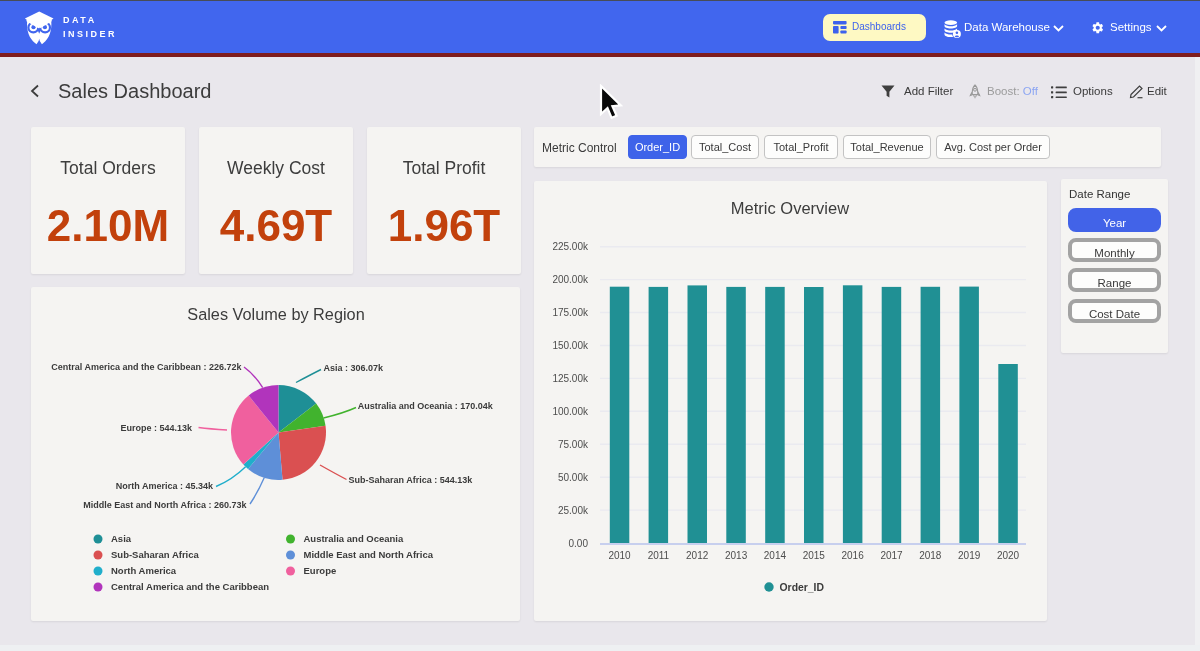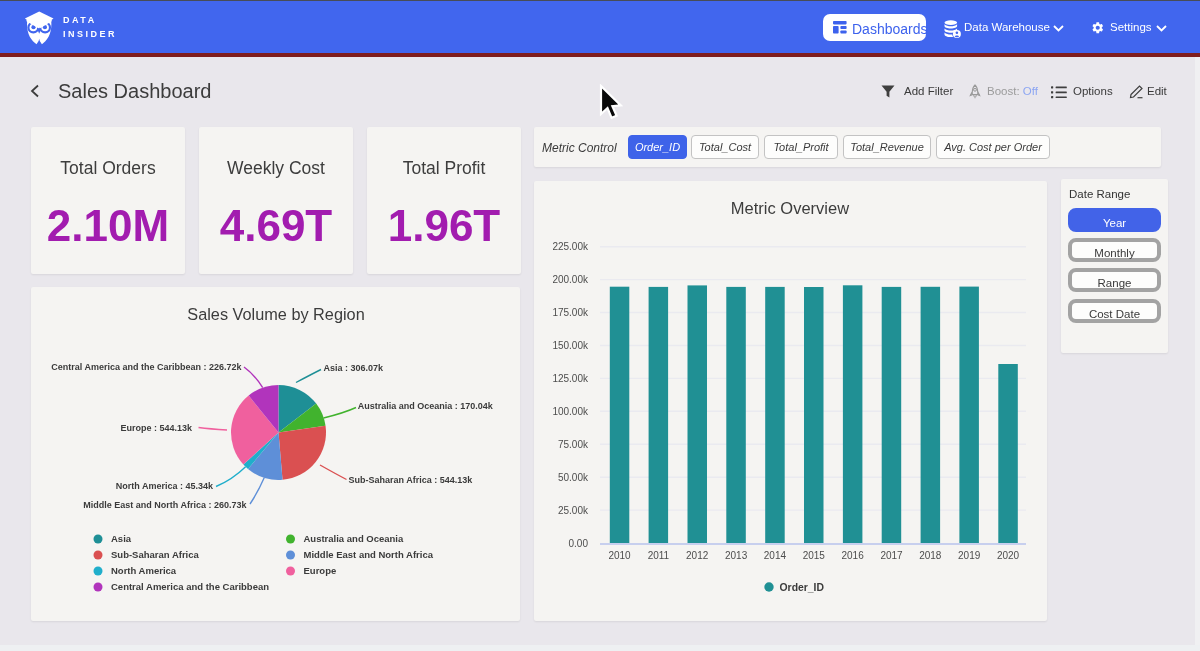--- a/index.html
+++ b/index.html
@@ -4,32 +4,32 @@
 <style>
 * { margin:0; padding:0; box-sizing:border-box; }
 html,body { width:1200px; height:651px; overflow:hidden; }
 body { font-family:"Liberation Sans", sans-serif; background:#e9e7ec; position:relative; }
 .abs { position:absolute; }
 .card { position:absolute; background:#f5f4f2; border-radius:2px; box-shadow:0 1px 2px rgba(0,0,0,0.08); }
 
 #topline { position:absolute; left:0; top:0; width:1200px; height:1px; background:#474c58; }
 #nav { position:absolute; left:0; top:1px; width:1200px; height:56px; background:#4166ee; border-bottom:4px solid #7f1d1d; }
 #nav .brand { position:absolute; left:63px; top:12px; color:#fff; font-weight:bold; font-size:9px; letter-spacing:2.5px; line-height:14px; }
-#dashbtn { position:absolute; left:823px; top:12.5px; width:103px; height:27px; background:#ffffff; border-radius:7px; color:#3d62ed; font-size:14px; }
+#dashbtn { position:absolute; left:823px; top:12.5px; width:103px; height:27px; background:#fef9c3; border-radius:7px; color:#3d62ed; font-size:10px; }
 #dashbtn span { position:absolute; left:29px; top:7px; }
 .navitem { position:absolute; top:20px; color:#fff; font-size:11.5px; line-height:13px; }
 
 #title { position:absolute; left:58px; top:80px; font-size:20px; line-height:23px; color:#3c3c3c; }
 .hact { position:absolute; top:85px; font-size:11.5px; color:#3a3a3a; }
 
 .kpi { height:147px; top:127px; width:154px; text-align:center; }
 .kpi .t { position:absolute; width:100%; top:31px; font-size:17.5px; line-height:20px; color:#3d3d3d; }
-.kpi .v { position:absolute; width:100%; top:74px; font-size:44px; line-height:50px; font-weight:bold; color:#a21caf; }
-
-#mctrl { left:534px; top:127px; width:627px; height:40px;font-style:italic; }
+.kpi .v { position:absolute; width:100%; top:74px; font-size:44px; line-height:50px; font-weight:bold; color:#c2410c; }
+
+#mctrl { left:534px; top:127px; width:627px; height:40px; }
 #mctrl .lbl { position:absolute; left:8px; top:14px; font-size:12px; color:#3a3a3a; }
 .mbtn { position:absolute; top:8px; height:24px; border:1px solid #c3c3c3; border-radius:4px; background:#fdfdfc; font-size:11px; color:#3a3a3a; text-align:center; line-height:22px; white-space:nowrap; }
 .mbtn.sel { background:#3e63e9; border-color:#3e63e9; color:#fff; }
 
 #drange { left:1061px; top:179px; width:107px; height:174px; }
 #drange .lbl { position:absolute; left:8px; top:9px; font-size:11.5px; color:#333;text-align:center; }
 .dbtn { position:absolute; left:7px; width:93px; height:24px; border:4px solid #a3a3a3; border-radius:8px; background:#fdfdfc; font-size:11.5px; color:#3a3a3a; text-align:center; line-height:22px; }
 .dbtn.sel { background:#4263e8; border-color:#4263e8; color:#fff; }
 #rightstrip { position:absolute; right:0; top:57px; width:5px; height:595px; background:#f0f0f2; }
 #bottomstrip { position:absolute; left:0; top:645px; width:1200px; height:6px; background:#eef0f2; }

